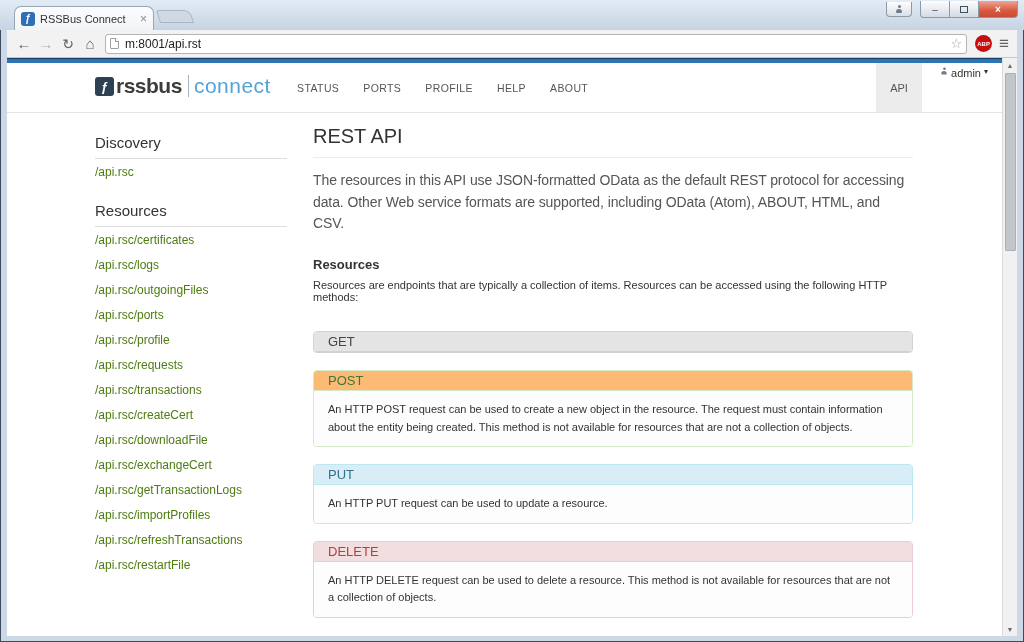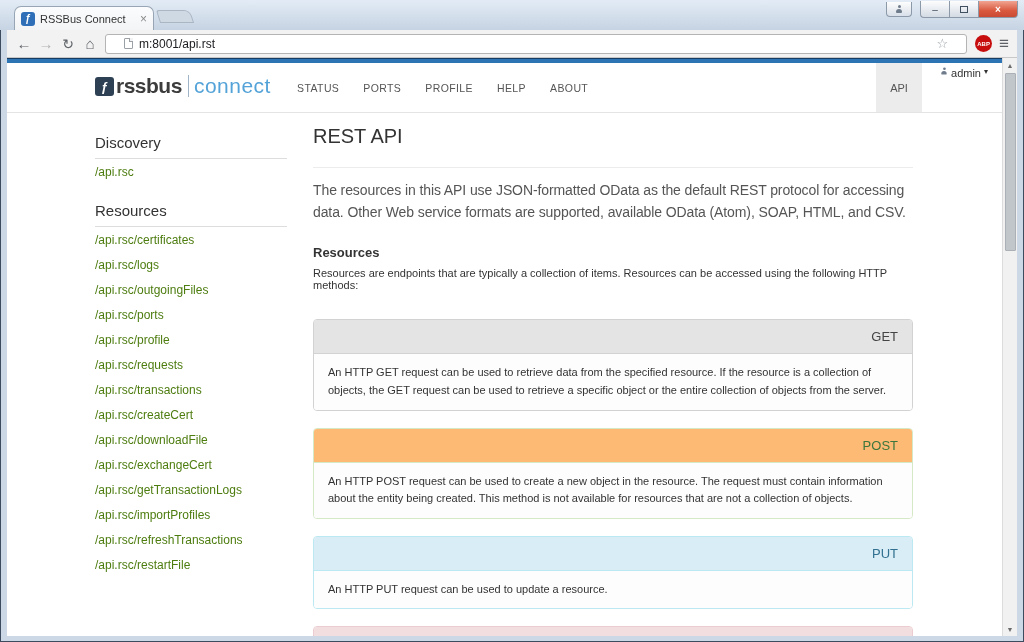--- a/index.html
+++ b/index.html
@@ -36,21 +36,21 @@
   .ctl.close { width:40px; border-radius:0 0 4px 0;
                background:linear-gradient(#f0a492,#d9593f 60%,#c94a33); color:#fff; font-weight:bold; }
 
   
   .toolbar { position:relative; margin:0 7px; height:28px; background:#f2f2f2;
              border-bottom:1px solid #c8c8c8; display:flex; align-items:center; padding:0 6px; }
   .navbtn { font-size:15px; color:#5f6368; width:22px; text-align:center; line-height:1; }
   .navbtn.disabled { color:#b3b3b3; }
   .navbtn.refresh { font-size:14px; }
   .urlbox { flex:1; height:20px; margin:0 8px 0 4px; background:#fff; border:1px solid #b4b4b4;
-            border-radius:3px; display:flex; align-items:center; padding:0 18px;justify-content:center; }
+            border-radius:3px; display:flex; align-items:center; padding:0 4px;justify-content:center; }
   .page-icon { width:9px; height:11px; border:1px solid #9aa0a6; border-radius:1px; position:relative; background:#fff; flex:none; }
   .page-icon::after { content:""; position:absolute; right:-1px; top:-1px; width:3px; height:3px; background:#f2f2f2; border-left:1px solid #9aa0a6; border-bottom:1px solid #9aa0a6; }
   .url-text { font-size:12px; color:#202124; margin-left:6px; flex:1; }
   .star { font-size:13px; color:#9aa0a6; }
   .abp { width:17px; height:17px; border-radius:50%; background:#c70d0d; color:#fff; font-size:6px; font-weight:bold;
          display:flex; align-items:center; justify-content:center; margin-right:7px; letter-spacing:0; }
   .menu-icon { font-size:17px; color:#5f6368; margin-right:2px; line-height:1; }
 
   
   .viewport { position:relative; margin:0 7px; height:578px; background:#fff; overflow:hidden; }
@@ -79,26 +79,26 @@
   .user-caret { font-size:8px; margin-left:3px; color:#333; }
 
   
   .page-body { display:flex; padding:12px 0 0 88px; }
   .sidebar { width:192px; flex:none; }
   .side-title { font-size:15px; color:#333; padding:9px 0 7px; border-bottom:1px solid #ddd; font-weight:500; }
   .side-title.mt { margin-top:9px; }
   .sidebar a { display:block; font-size:12px; color:#4d7c0f; text-decoration:none; padding:5.5px 0; }
 
   .main { margin-left:26px; width:600px; }
-  .main h1 { font-size:20px; font-weight:500; color:#333; padding-bottom:19px; border-bottom:1px solid #ececec; margin-bottom:12px; }
+  .main h1 { font-size:20px; font-weight:500; color:#333; padding-bottom:9px; border-bottom:1px solid #ececec; margin-bottom:12px; }
   .intro { font-size:14px; line-height:1.55; color:#555; margin-bottom:22px; letter-spacing:-0.1px; }
   .sec-h { font-size:13px; font-weight:bold; color:#333; margin-bottom:7px; }
   .sec-p { font-size:11px; color:#333; margin-bottom:28px; }
   .panel { border:1px solid; border-radius:4px; margin-bottom:17px; background:#fff; overflow:hidden; }
-  .panel-h { font-size:13px; padding:9px 14px; border-bottom:1px solid;text-align:right; }
+  .panel-h { font-size:13px; padding:2px 14px; border-bottom:1px solid; }
   .panel-b { font-size:11px; line-height:1.6; color:#333; padding:10px 14px; background:#fdfdfd; }
   .panel.get    { border-color:#d2d2d2; } .panel.get .panel-h    { background:#e4e4e4; color:#444;    border-color:#d2d2d2; }
   .panel.post   { border-color:#d6e9c6; } .panel.post .panel-h   { background:#fdba74; color:#3c763d; border-color:#d6e9c6; }
   .panel.put    { border-color:#bce8f1; } .panel.put .panel-h    { background:#d9edf7; color:#31708f; border-color:#bce8f1; }
   .panel.delete { border-color:#ebccd1; } .panel.delete .panel-h { background:#f2dede; color:#a94442; border-color:#ebccd1; }
   .panel.delete { margin-bottom:28px; }
 </style>
 </head>
 <body>
 
@@ -185,28 +185,27 @@
           <a href="#">/api.rsc/exchangeCert</a>
           <a href="#">/api.rsc/getTransactionLogs</a>
           <a href="#">/api.rsc/importProfiles</a>
           <a href="#">/api.rsc/refreshTransactions</a>
           <a href="#">/api.rsc/restartFile</a>
 
         </div>
 
         <div class="main">
           <h1>REST API</h1>
-          <p class="intro">The resources in this API use JSON-formatted OData as the default REST protocol for accessing data. Other Web service formats are supported, available OData (Atom), SOAP, HTML, and CSV.</p>
+          <p class="intro">The resources in this API use JSON-formatted OData as the default REST protocol for accessing data. Other Web service formats are supported, including OData (Atom), ABOUT, HTML, and CSV.</p>
 
           <div class="sec-h">Resources</div>
           <p class="sec-p">Resources are endpoints that are typically a collection of items. Resources can be accessed using the following HTTP methods:</p>
 
           <div class="panel get">
             <div class="panel-h">GET</div>
-            <div class="panel-b">An HTTP GET request can be used to retrieve data from the specified resource. If the resource is a collection of objects, the GET request can be used to retrieve a specific object or the entire collection of objects from the server.</div>
           </div>
 
           <div class="panel post">
             <div class="panel-h">POST</div>
             <div class="panel-b">An HTTP POST request can be used to create a new object in the resource. The request must contain information about the entity being created. This method is not available for resources that are not a collection of objects.</div>
           </div>
 
           <div class="panel put">
             <div class="panel-h">PUT</div>
             <div class="panel-b">An HTTP PUT request can be used to update a resource.</div>

